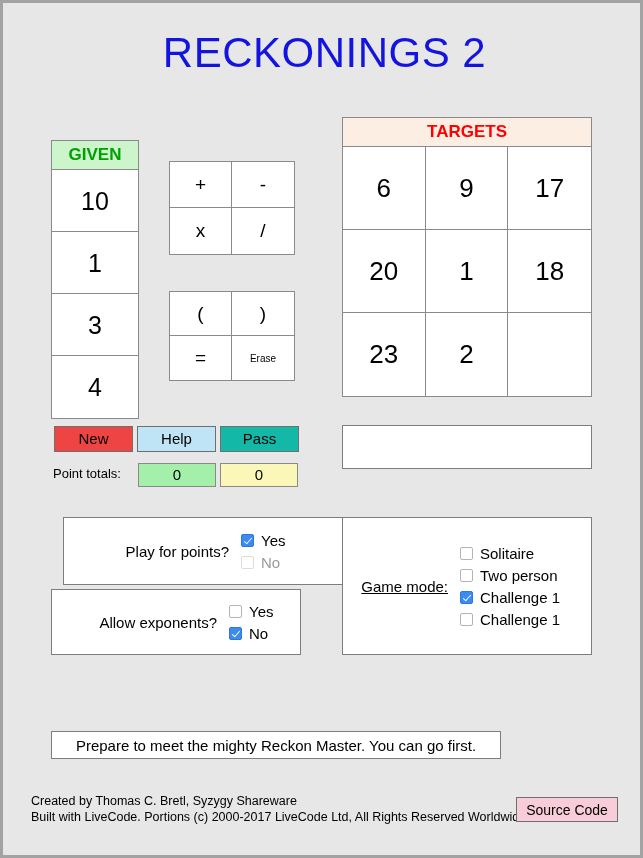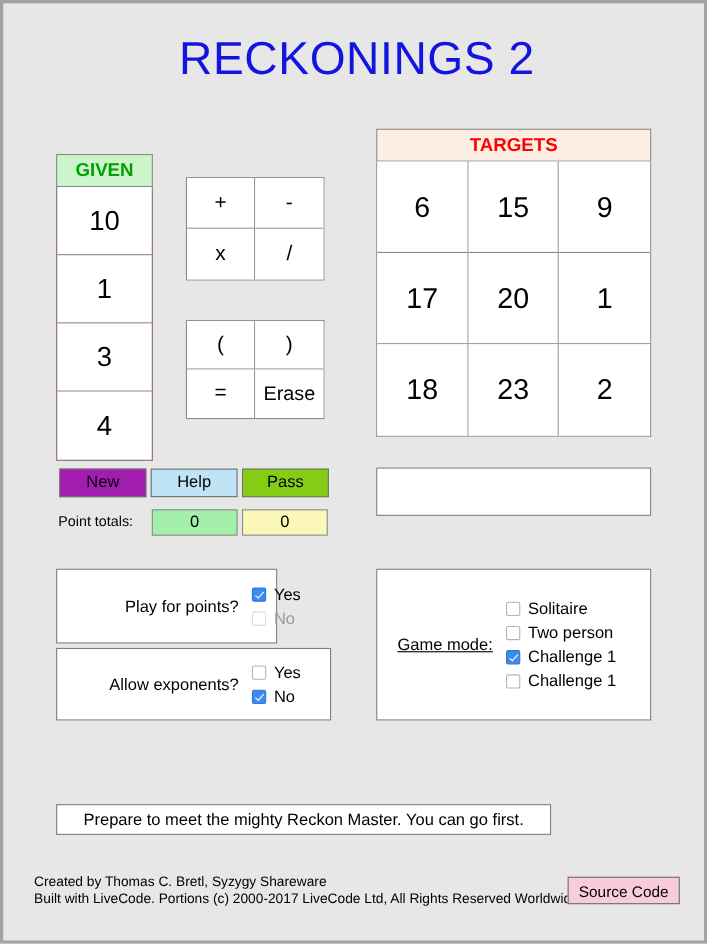--- a/index.html
+++ b/index.html
@@ -49,21 +49,21 @@
     background: #ccf5cc;
     border: 1px solid #8a8a8a;
     color: #00a000;
     font-weight: bold;
     font-size: 17px;
   }
   .given-list {
     box-sizing: border-box;
     border: 1px solid #8a8a8a;
     border-top: none;
-    background: #b91c1c;
+    background: #22c55e;
   }
   .given-cell {
     box-sizing: border-box;
     height: 62px;
     line-height: 62px;
     text-align: center;
     font-size: 25px;
     color: #000000;
     border-bottom: 1px solid #8a8a8a;
     background: #ffffff;
@@ -88,21 +88,21 @@
     align-items: center;
     justify-content: center;
     font-size: 19px;
     color: #000000;
     background: #ffffff;
     border-right: 1px solid #8a8a8a;
     border-bottom: 1px solid #8a8a8a;
   }
   .op-cell:nth-child(2), .op-cell:nth-child(4) { border-right: none; }
   .op-cell:nth-child(3), .op-cell:nth-child(4) { border-bottom: none; }
-  .op-cell.small { font-size: 18px; }
+  .op-cell.small { font-size: 10px; }
 
   
   .targets-wrap {
     position: absolute;
     left: 339px;
     top: 114px;
     width: 250px;
   }
   .targets-header {
     box-sizing: border-box;
@@ -143,23 +143,23 @@
     position: absolute;
     box-sizing: border-box;
     height: 26px;
     line-height: 24px;
     text-align: center;
     border: 1px solid #6f6f6f;
     font-size: 15px;
     color: #000000;
     cursor: pointer;
   }
-  #btn-new  { left: 51px;  top: 423px; width: 79px; background: #a21caf; }
+  #btn-new  { left: 51px;  top: 423px; width: 79px; background: #ef4444; }
   #btn-help { left: 134px; top: 423px; width: 79px; background: #bfe4f6; }
-  #btn-pass { left: 217px; top: 423px; width: 79px; background: #84cc16; }
+  #btn-pass { left: 217px; top: 423px; width: 79px; background: #14b8a6; }
 
   .points-label {
     position: absolute;
     left: 50px;
     top: 463px;
     font-size: 13px;
     color: #000000;
   }
   .points-box {
     position: absolute;
@@ -191,21 +191,21 @@
     justify-content: center;
   }
 
   
   .panel {
     position: absolute;
     box-sizing: border-box;
     background: #ffffff;
     border: 1px solid #7d7d7d;
   }
-  #panel-points    { left: 48px;  top: 514px; width: 201px; height: 68px; }
+  #panel-points    { left: 60px;  top: 514px; width: 281px; height: 68px; }
   #panel-exponents { left: 48px;  top: 586px; width: 250px; height: 66px; }
   #panel-gamemode  { left: 339px; top: 514px; width: 250px; height: 138px; }
 
   .panel-inner {
     display: flex;
     align-items: center;
     height: 100%;
   }
   .panel-label {
     flex: 0 0 auto;
@@ -332,21 +332,20 @@
       <div class="op-cell">(</div>
       <div class="op-cell">)</div>
       <div class="op-cell">=</div>
       <div class="op-cell small">Erase</div>
     </div>
 
   <div class="targets-wrap">
     <div class="targets-header">TARGETS</div>
     <div class="targets-grid" id="targets-grid">
         <div class="target-cell">6</div>
-        <div class="target-cell">15</div>
         <div class="target-cell">9</div>
         <div class="target-cell">17</div>
         <div class="target-cell">20</div>
         <div class="target-cell">1</div>
         <div class="target-cell">18</div>
         <div class="target-cell">23</div>
         <div class="target-cell">2</div>
       </div>
   </div>
 

